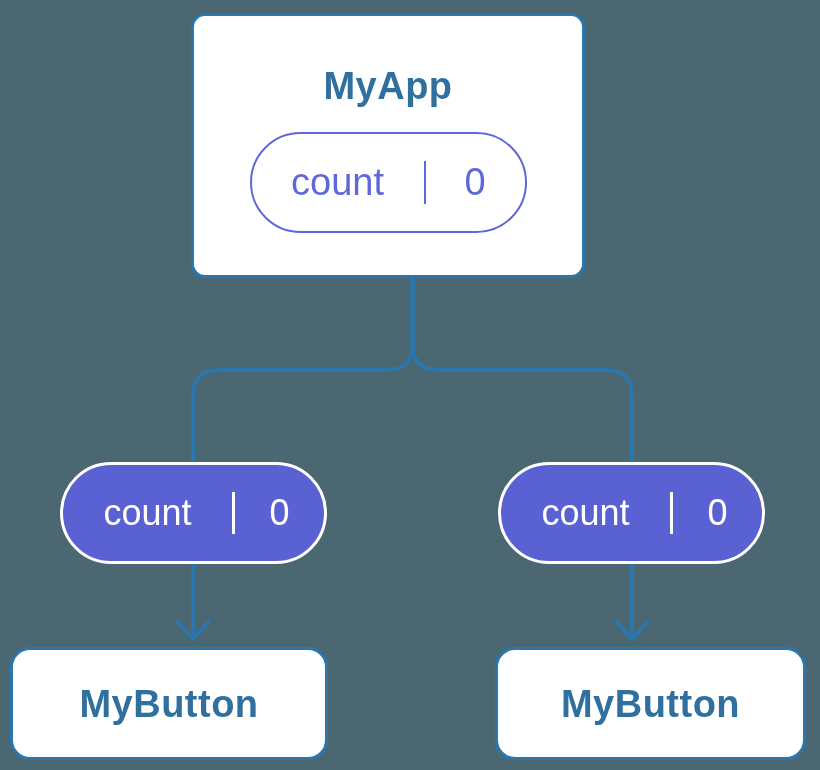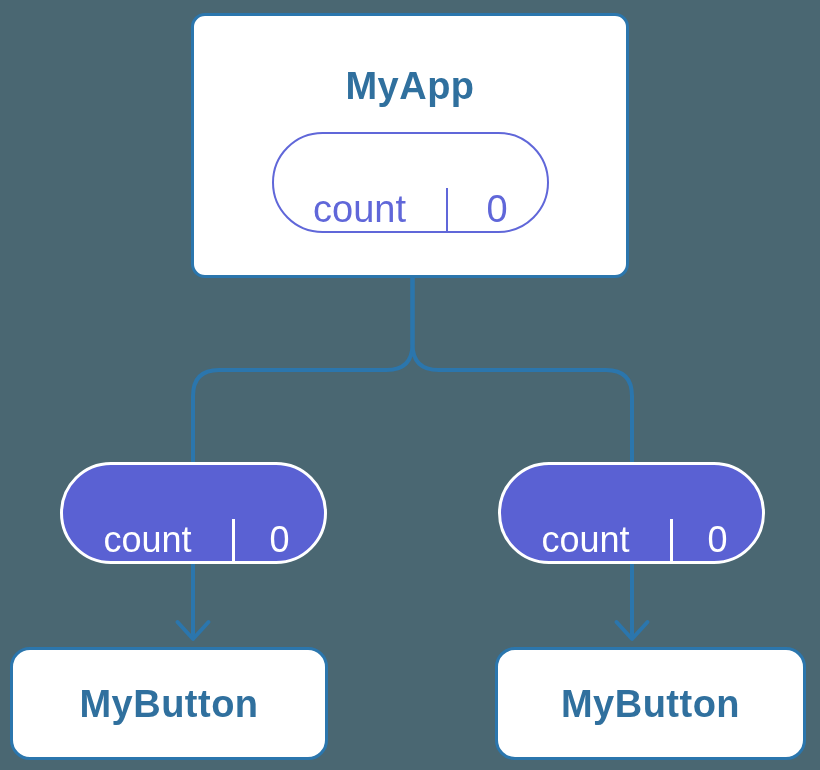--- a/index.html
+++ b/index.html
@@ -44,40 +44,40 @@
   .node-title{
     color:var(--node-text-blue);
     font-size:38px;
     font-weight:600;
     letter-spacing:0.5px;
     line-height:44px;
     white-space:nowrap;
   }
   .node.root{
     left:191px;top:13px;
-    width:438px;height:265px;
+    width:394px;height:265px;
     border-radius:14px;
     display:flex;
     flex-direction:column;
     align-items:center;
     padding-top:48px;
   }
   .node.root .node-title{margin-bottom:24px;}
   .node.leaf{
     border-radius:20px;
     display:flex;
     align-items:center;
     justify-content:center;
   }
   .node.leaf-left{left:10px;top:647px;width:318px;height:113px;}
   .node.leaf-right{left:495px;top:647px;width:311px;height:113px;}
 
   .pill{
     display:flex;
-    align-items:flex-end;
+    align-items:center;
     border-radius:999px;
     box-sizing:border-box;
     overflow:hidden;
   }
   .pill .cell{
     display:flex;
     align-items:center;
     justify-content:center;
   }
   .pill.outline{

